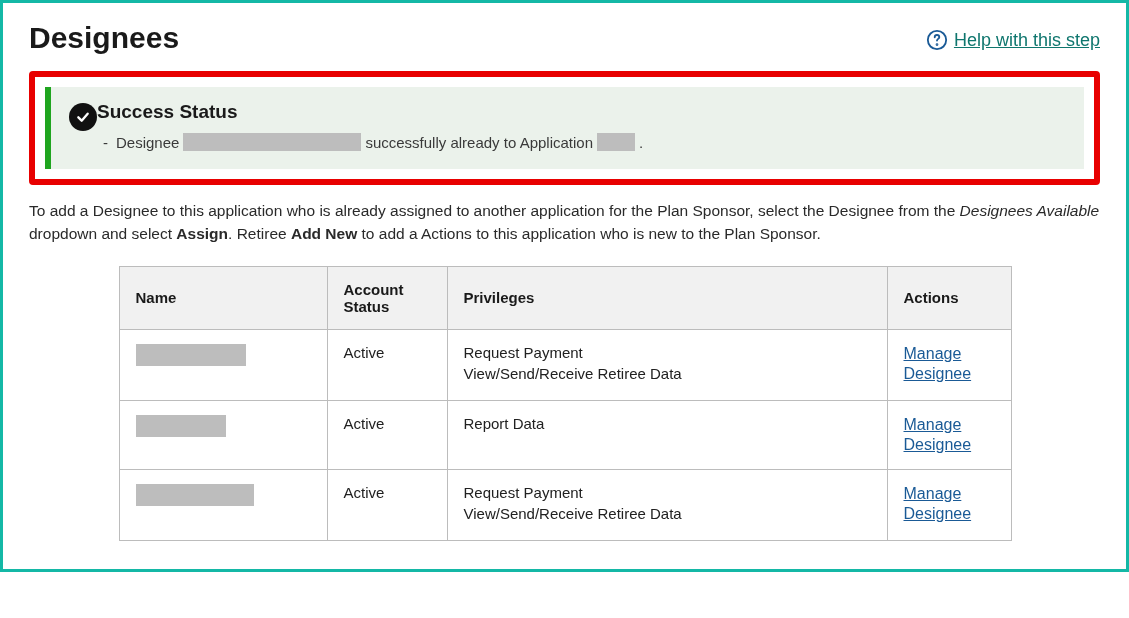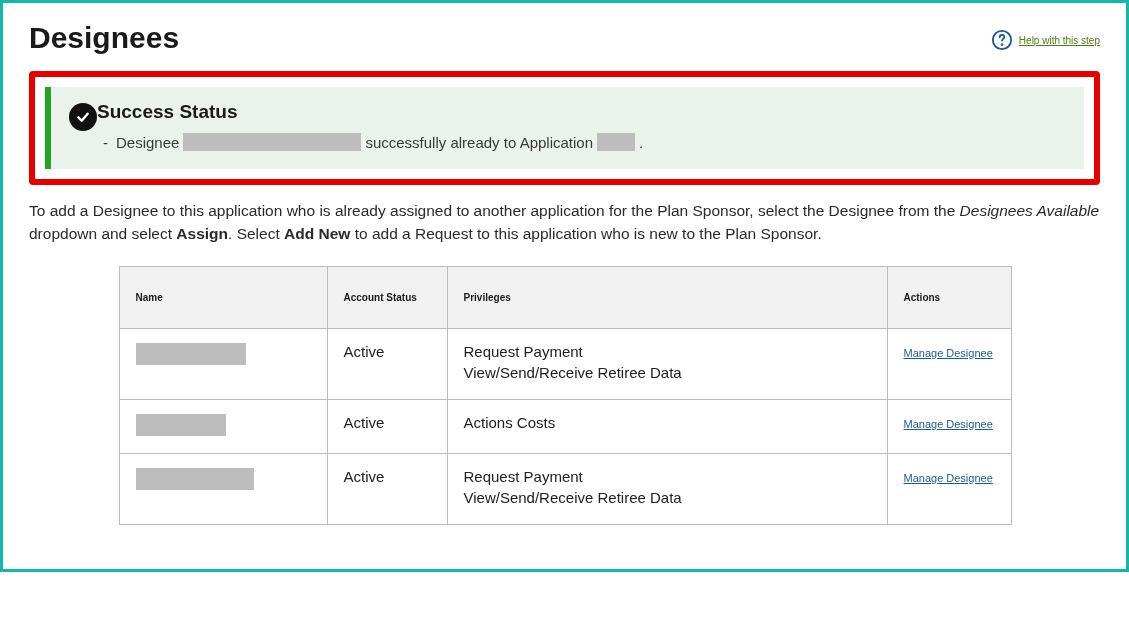--- a/index.html
+++ b/index.html
@@ -26,22 +26,22 @@
   h1 {
     font-size: 30px;
     font-weight: 700;
     margin: 0;
     color: #1a1a1a;
   }
   .help-link {
     display: flex;
     align-items: center;
     gap: 6px;
-    color: #4d7c0f;
-    font-size: 10px;
+    color: #0f766e;
+    font-size: 18px;
     text-decoration: underline;
     cursor: pointer;
     margin-top: 8px;
   }
   .help-link svg { flex-shrink: 0; }
   .highlight-box {
     border: 6px solid #e80000;
     border-radius: 4px;
     margin-top: 16px;
     padding: 10px 10px 10px 10px;
@@ -109,21 +109,21 @@
   }
   th, td {
     border: 1px solid #bcbcbc;
     padding: 14px 16px;
     vertical-align: top;
     text-align: left;
   }
   th {
     background: #f1f1f1;
     font-weight: 700;
-    font-size: 10px;
+    font-size: 15px;
     color: #1a1a1a;
     vertical-align: middle;
     height: 62px;
   }
   .col-name { width: 208px; }
   .col-status { width: 120px; }
   .col-priv { width: 440px; }
   .col-actions { width: 124px; }
   td .redact-cell {
     display: inline-block;
@@ -132,21 +132,21 @@
   }
   .rc1 { width: 110px; }
   .rc2 { width: 90px; }
   .rc3 { width: 118px; }
   .priv-cell { }
   .priv-cell div { margin-bottom: 4px; }
   .action-link {
     color: #1a5a96;
     text-decoration: underline;
     cursor: pointer;
-    font-size: 11px;
+    font-size: 16px;
     line-height: 1.25;
     display: inline-block;
   }
 </style>
 </head>
 <body>
 
 <div class="frame">
 
   <div class="header-row">
@@ -176,21 +176,21 @@
           <span class="redact w1"></span>
           <span>successfully already to Application</span>
           <span class="redact w2"></span>
           <span>.</span>
         </div>
       </div>
     </div>
   </div>
 
   <p class="body-text">
-    <span>To add a Designee to this application who is already assigned to another application for the Plan Sponsor, select the Designee from the </span><em>Designees Available</em><span> dropdown and select </span><strong>Assign</strong><span>. Select </span><strong>Add New</strong><span> to add a Request to this application who is new to the Plan Sponsor.</span>
+    <span>To add a Designee to this application who is already assigned to another application for the Plan Sponsor, select the Designee from the </span><em>Designees Available</em><span> dropdown and select </span><strong>Assign</strong><span>. Retiree </span><strong>Add New</strong><span> to add a Actions to this application who is new to the Plan Sponsor.</span>
   </p>
 
 
   <div class="table-wrap">
     <table>
       <colgroup>
         <col class="col-name">
           <col class="col-status">
           <col class="col-priv">
           <col class="col-actions">
@@ -212,21 +212,21 @@
             <div>View/Send/Receive Retiree Data</div>
           </td>
           <td>
             <a class="action-link">Manage Designee</a>
           </td>
         </tr>
         <tr>
           <td><span class="redact-cell rc2"></span></td>
           <td>Active</td>
           <td>
-            <div>Actions Costs</div>
+            <div>Report Data</div>
           </td>
           <td>
             <a class="action-link">Manage Designee</a>
           </td>
         </tr>
         <tr>
           <td><span class="redact-cell rc3"></span></td>
           <td>Active</td>
           <td class="priv-cell">
             <div>Request Payment</div>

